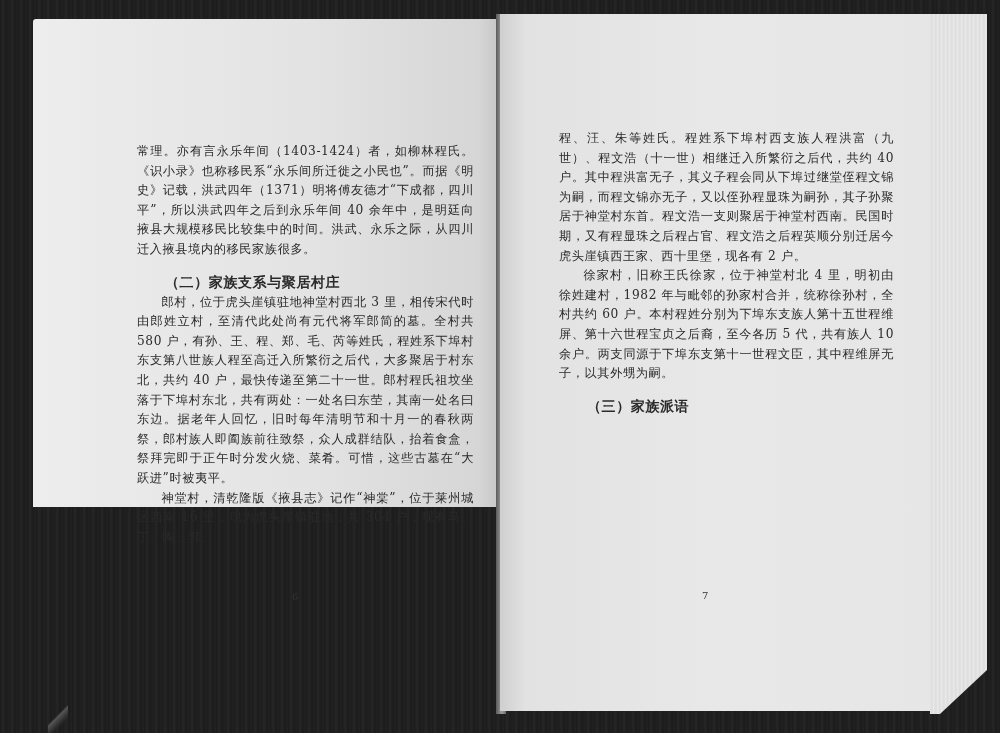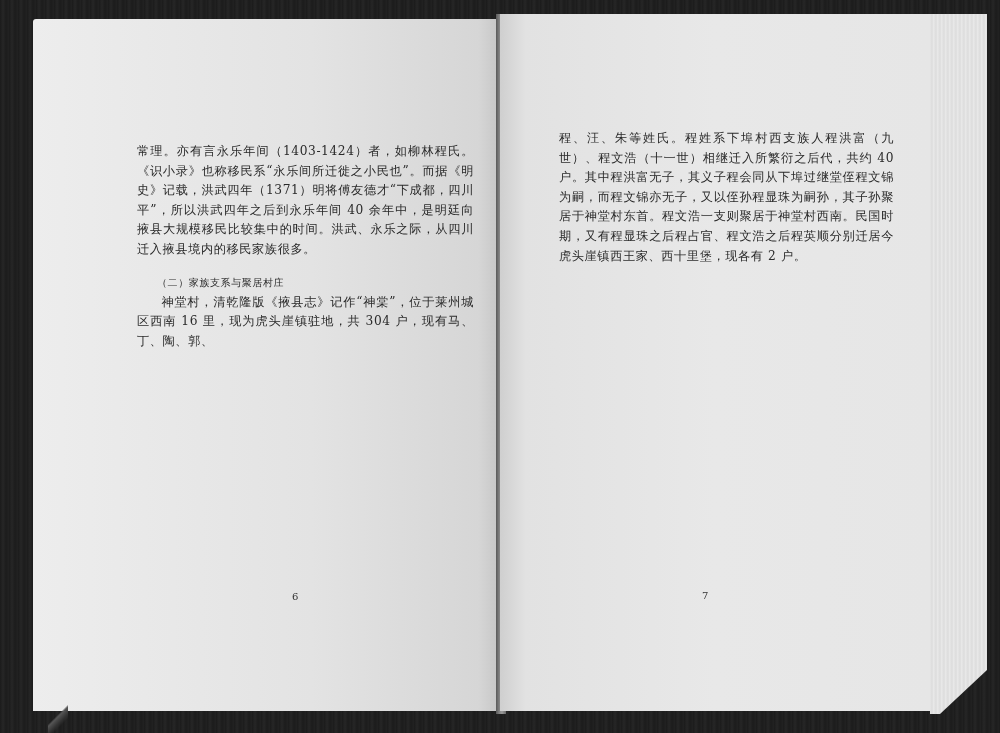--- a/index.html
+++ b/index.html
@@ -7,21 +7,21 @@
     width:1000px; height:733px; overflow:hidden; position:relative;
     background:#1e1e1e;
     background-image: repeating-linear-gradient(90deg, #1b1b1b 0px, #262626 3px, #1c1c1c 6px, #222 9px);
     font-family: "DejaVu Serif", "Liberation Serif", serif;
   }
   .page {
     position:absolute; background:#e4e4e4; color:#2a2a2a;
     box-sizing:border-box;
   }
   .page.left {
-    left:33px; top:19px; width:464px; height:692px;
+    left:33px; top:19px; width:464px; height:488px;
     background: linear-gradient(90deg, #ededed 0%, #e3e3e3 60%, #d6d6d6 96%, #c8c8c8 100%);
     border-top-left-radius:3px;
   }
   .page.right {
     left:500px; top:14px; width:430px; height:697px;
     background: linear-gradient(90deg, #cfcfcf 0%, #e2e2e2 6%, #e8e8e8 50%, #e6e6e6 100%);
   }
   .page-edges {
     position:absolute; left:930px; top:14px; width:57px; height:700px;
     background: repeating-linear-gradient(90deg, #e6e6e6 0px, #dcdcdc 2px, #ececec 4px);
@@ -33,48 +33,51 @@
   }
   .text {
     position:absolute; font-size:12.2px; line-height:19.6px; letter-spacing:0.6px;
     text-align:justify;
   }
   .page.left .text { left:104px; top:123px; width:337px; }
   .page.right .text { left:59px; top:115px; width:335px; }
   .text p { margin:0; text-indent:2em; }
   .text p.noindent { text-indent:0; }
   .text h3 {
-    margin:12px 0 0 0; font-size:10px; font-weight:normal; line-height:21px;
+    margin:12px 0 0 0; font-size:14px; font-weight:bold; line-height:21px;
     text-indent:2em; font-family:"DejaVu Sans","Liberation Sans",sans-serif;
   }
   .page-number {
     position:absolute; font-size:10px; color:#333;
   }
   .page.left .page-number { left:259px; top:572px; }
   .page.right .page-number { left:202px; top:576px; }
   .corner-fold {
     position:absolute; left:48px; top:705px; width:20px; height:28px;
     background:linear-gradient(135deg, transparent 40%, #555 45%, #333 60%, transparent 70%);
   }
 </style>
 </head>
 <body>
 
 <div class="page left">
   <div class="text">
     <p class="noindent">常理。亦有言永乐年间（1403-1424）者，如柳林程氏。《识小录》也称移民系“永乐间所迁徙之小民也”。而据《明史》记载，洪武四年（1371）明将傅友德才“下成都，四川平”，所以洪武四年之后到永乐年间 40 余年中，是明廷向掖县大规模移民比较集中的时间。洪武、永乐之际，从四川迁入掖县境内的移民家族很多。</p>
     <h3>（二）家族支系与聚居村庄</h3>
+    <p>郎村，位于虎头崖镇驻地神堂村西北 3 里，相传宋代时由郎姓立村，至清代此处尚有元代将军郎简的墓。全村共 580 户，有孙、王、程、郑、毛、芮等姓氏，程姓系下埠村东支第八世族人程至高迁入所繁衍之后代，大多聚居于村东北，共约 40 户，最快传递至第二十一世。郎村程氏祖坟坐落于下埠村东北，共有两处：一处名曰东茔，其南一处名曰东边。据老年人回忆，旧时每年清明节和十月一的春秋两祭，郎村族人即阖族前往致祭，众人成群结队，抬着食盒，祭拜完即于正午时分发火烧、菜肴。可惜，这些古墓在“大跃进”时被夷平。</p>
     <p>神堂村，清乾隆版《掖县志》记作“神棠”，位于莱州城区西南 16 里，现为虎头崖镇驻地，共 304 户，现有马、丁、陶、郭、</p>
   </div>
   <div class="page-number">6</div>
 </div>
 
 <div class="gutter"></div>
 
 <div class="page right">
   <div class="text">
     <p class="noindent">程、汪、朱等姓氏。程姓系下埠村西支族人程洪富（九世）、程文浩（十一世）相继迁入所繁衍之后代，共约 40 户。其中程洪富无子，其义子程会同从下埠过继堂侄程文锦为嗣，而程文锦亦无子，又以侄孙程显珠为嗣孙，其子孙聚居于神堂村东首。程文浩一支则聚居于神堂村西南。民国时期，又有程显珠之后程占官、程文浩之后程英顺分别迁居今虎头崖镇西王家、西十里堡，现各有 2 户。</p>
+    <p>徐家村，旧称王氏徐家，位于神堂村北 4 里，明初由徐姓建村，1982 年与毗邻的孙家村合并，统称徐孙村，全村共约 60 户。本村程姓分别为下埠东支族人第十五世程维屏、第十六世程宝贞之后裔，至今各历 5 代，共有族人 10 余户。两支同源于下埠东支第十一世程文臣，其中程维屏无子，以其外甥为嗣。</p>
+    <h3>（三）家族派语</h3>
   </div>
   <div class="page-number">7</div>
 </div>
 
 <div class="page-edges"></div>
 <div class="corner-fold"></div>
 
 </body></html>

